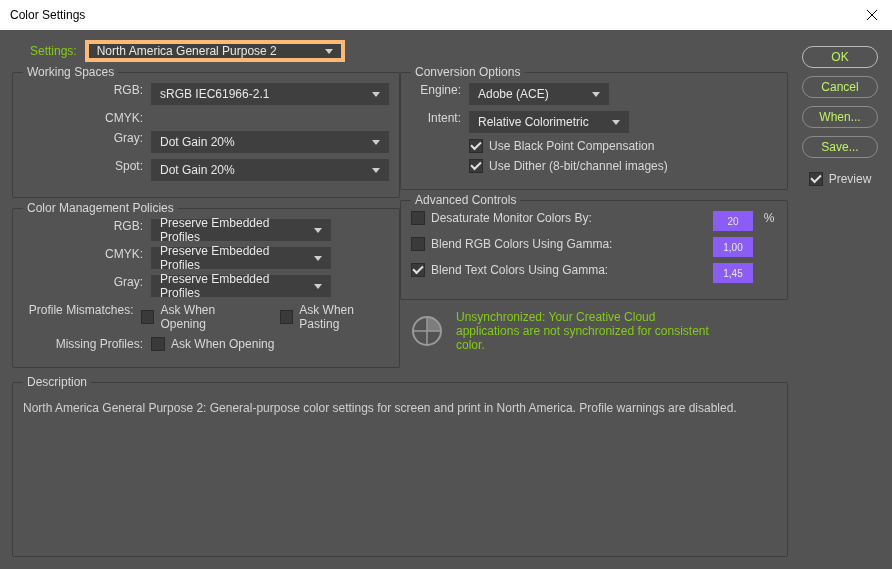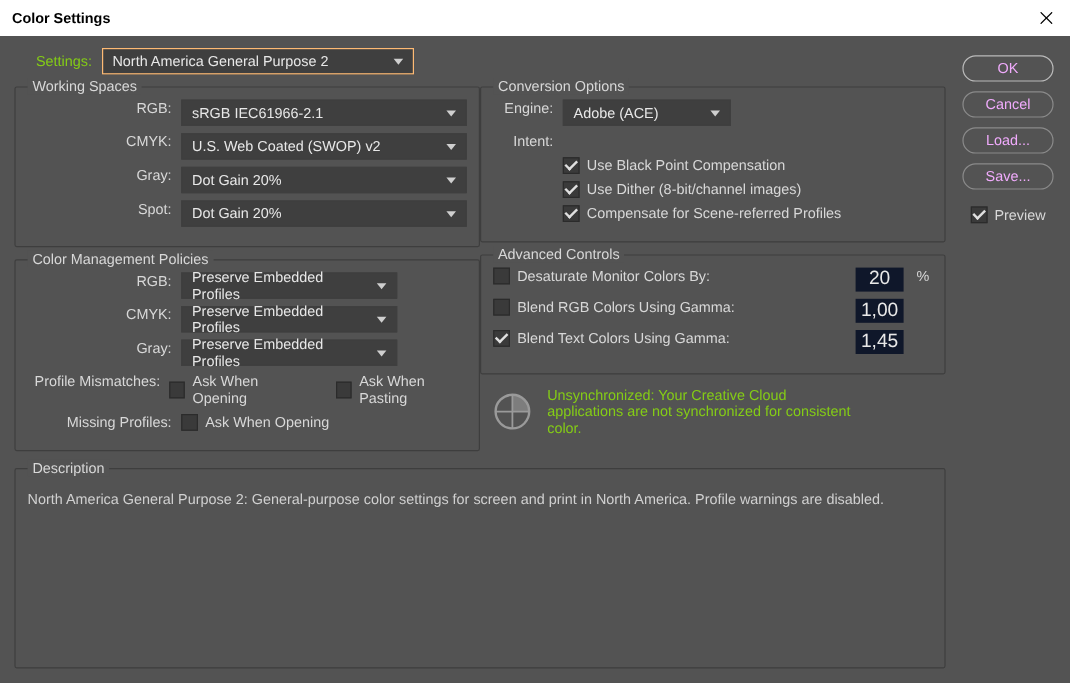--- a/index.html
+++ b/index.html
@@ -14,21 +14,20 @@
     overflow: hidden;
   }
   .titlebar {
     background: #fff;
     color: #000;
     height: 30px;
     display: flex;
     align-items: center;
     padding: 0 10px;
     justify-content: space-between;
-    font-weight: bold;
   }
   .titlebar .close {
     width: 40px;
     height: 30px;
     display: flex;
     align-items: center;
     justify-content: center;
     font-size: 14px;
     color: #000;
     margin-right: -10px;
@@ -40,21 +39,21 @@
     height: calc(569px - 30px);
   }
   .main { flex: 1; display: flex; flex-direction: column; }
   .sidebar { width: 80px; display: flex; flex-direction: column; gap: 8px; align-items: center; padding-top: 6px; }
   .btn {
     width: 76px;
     height: 22px;
     border: 1px solid #8a8a8a;
     border-radius: 11px;
     background: transparent;
-    color: #f0abfc;
+    color: #bef264;
     font-size: 12px;
     cursor: pointer;
     display: flex;
     align-items: center;
     justify-content: center;
   }
   .btn.primary { border-color: #bababa; }
   .row { display: flex; align-items: flex-start; gap: 8px; margin-bottom: 6px; }
   .label { text-align: right; width: 120px; color: #d8d8d8; }
   .label.short { width: 80px; }
@@ -62,21 +61,21 @@
     background: #3f3f3f;
     border: 1px solid #3f3f3f;
     color: #e8e8e8;
     height: 22px;
     display: flex;
     align-items: center;
     justify-content: space-between;
     padding: 0 8px;
     font-size: 12px;
   }
-  .select.hl { border: 1px solid #fdba74; }
+  .select.hl { border: 4px solid #fdba74; }
   .chev {
     width: 0; height: 0;
     border-left: 4px solid transparent;
     border-right: 4px solid transparent;
     border-top: 5px solid #cfcfcf;
     margin-left: 8px;
   }
   .fieldset {
     border: 1px solid #3e3e3e;
     border-radius: 2px;
@@ -107,27 +106,27 @@
   .chk.checked::after {
     content: "";
     width: 8px; height: 4px;
     border-left: 2px solid #e0e0e0;
     border-bottom: 2px solid #e0e0e0;
     transform: rotate(-45deg) translate(1px, -1px);
   }
   .inline { display: inline-flex; align-items: center; }
   .txt { color: #84cc16; }
   .input {
-    background: #0f172a;
+    background: #8b5cf6;
     border: none;
     color: #e8e8e8;
     width: 40px;
     height: 20px;
     text-align: center;
-    font-size: 16px;
+    font-size: 10px;
   }
   .sync {
     display: flex;
     gap: 12px;
     align-items: center;
     margin-top: 10px;
     padding-left: 10px;
   }
   .sync-icon {
     width: 34px; height: 34px;
@@ -171,24 +170,20 @@
           <div class="legend">Working Spaces</div>
           <div class="row">
             <span class="label">RGB:</span>
             <div class="select" style="flex:1">
               <span>sRGB IEC61966-2.1</span>
                 <span class="chev"></span>
             </div>
           </div>
           <div class="row">
             <span class="label">CMYK:</span>
-            <div class="select" style="flex:1">
-              <span>U.S. Web Coated (SWOP) v2</span>
-                <span class="chev"></span>
-            </div>
           </div>
           <div class="row">
             <span class="label">Gray:</span>
             <div class="select" style="flex:1">
               <span>Dot Gain 20%</span>
                 <span class="chev"></span>
             </div>
           </div>
           <div class="row">
             <span class="label">Spot:</span>
@@ -251,37 +246,35 @@
           <div class="legend">Conversion Options</div>
           <div class="row">
             <span class="label short" style="width:50px">Engine:</span>
             <div class="select" style="width:140px">
               <span>Adobe (ACE)</span>
                 <span class="chev"></span>
             </div>
           </div>
           <div class="row">
             <span class="label short" style="width:50px">Intent:</span>
+            <div class="select" style="width:160px">
+              <span>Relative Colorimetric</span>
+                <span class="chev"></span>
+            </div>
           </div>
           <div class="row" style="padding-left:58px">
             <span class="inline">
                 <span class="chk checked"></span>
                 <span>Use Black Point Compensation</span>
               </span>
           </div>
           <div class="row" style="padding-left:58px">
             <span class="inline">
                 <span class="chk checked"></span>
                 <span>Use Dither (8-bit/channel images)</span>
-              </span>
-          </div>
-          <div class="row" style="padding-left:58px">
-            <span class="inline">
-                <span class="chk checked"></span>
-                <span>Compensate for Scene-referred Profiles</span>
               </span>
           </div>
         </div>
 
         <div class="fieldset">
           <div class="legend">Advanced Controls</div>
           <div class="row">
             <span class="inline">
                 <span class="chk"></span>
                 <span>Desaturate Monitor Colors By:</span>
@@ -328,20 +321,20 @@
     <div class="fieldset" style="flex:1;margin-top:14px">
       <div class="legend">Description</div>
       <div class="desc-text">North America General Purpose 2:  General-purpose color settings for screen and print in North America. Profile warnings are disabled.</div>
     </div>
 
   </div>
 
   <div class="sidebar">
     <div class="btn primary">OK</div>
     <div class="btn">Cancel</div>
-    <div class="btn">Load...</div>
+    <div class="btn">When...</div>
     <div class="btn">Save...</div>
     <div class="preview-row">
       <span class="chk checked"></span>
         <span>Preview</span>
     </div>
   </div>
 </div>
 
 </body></html>

